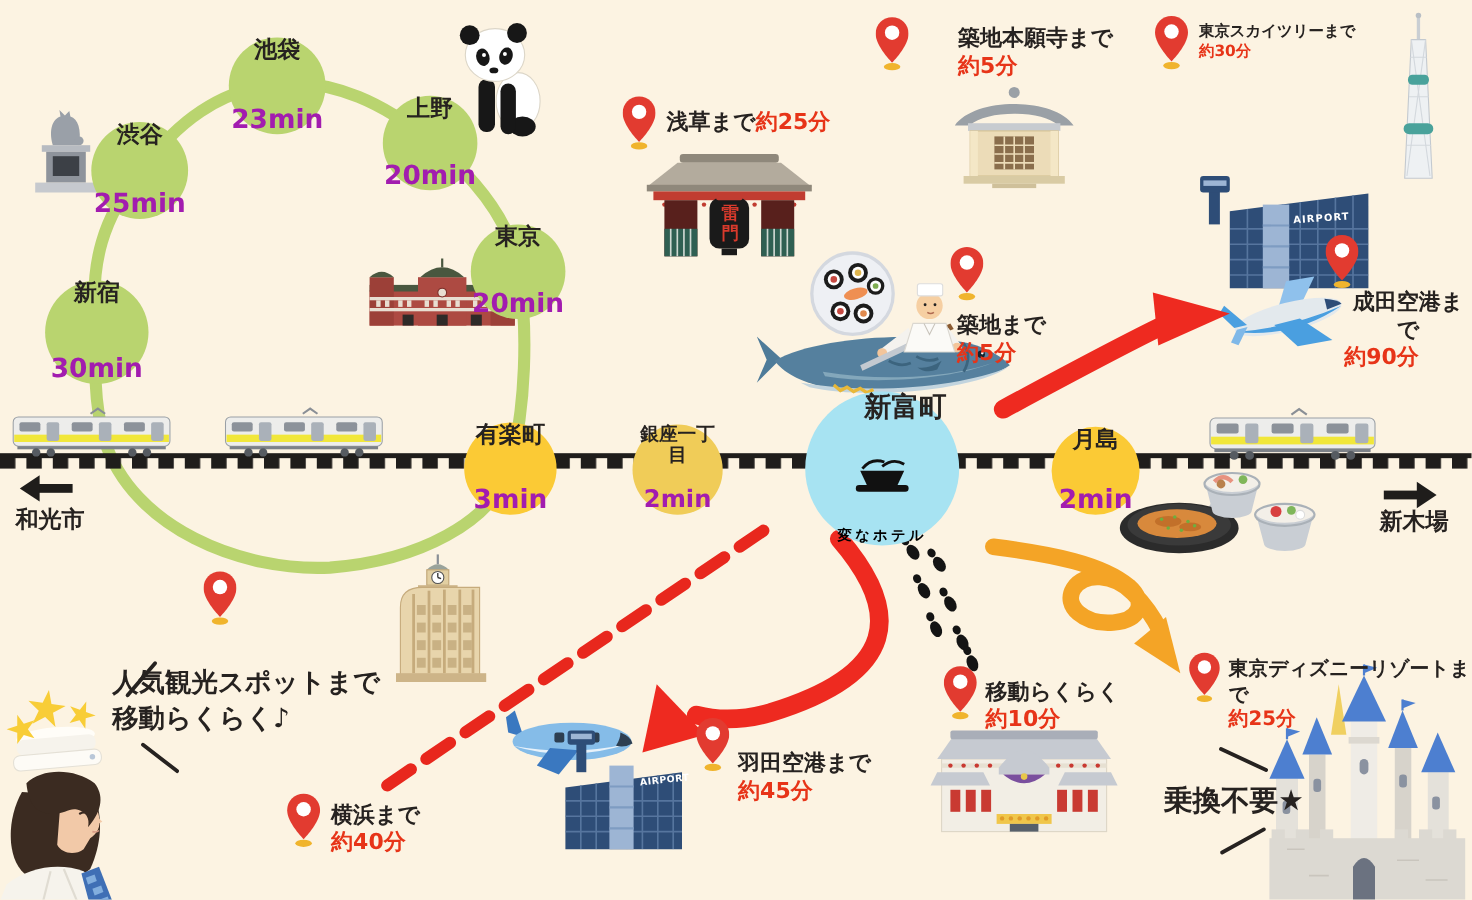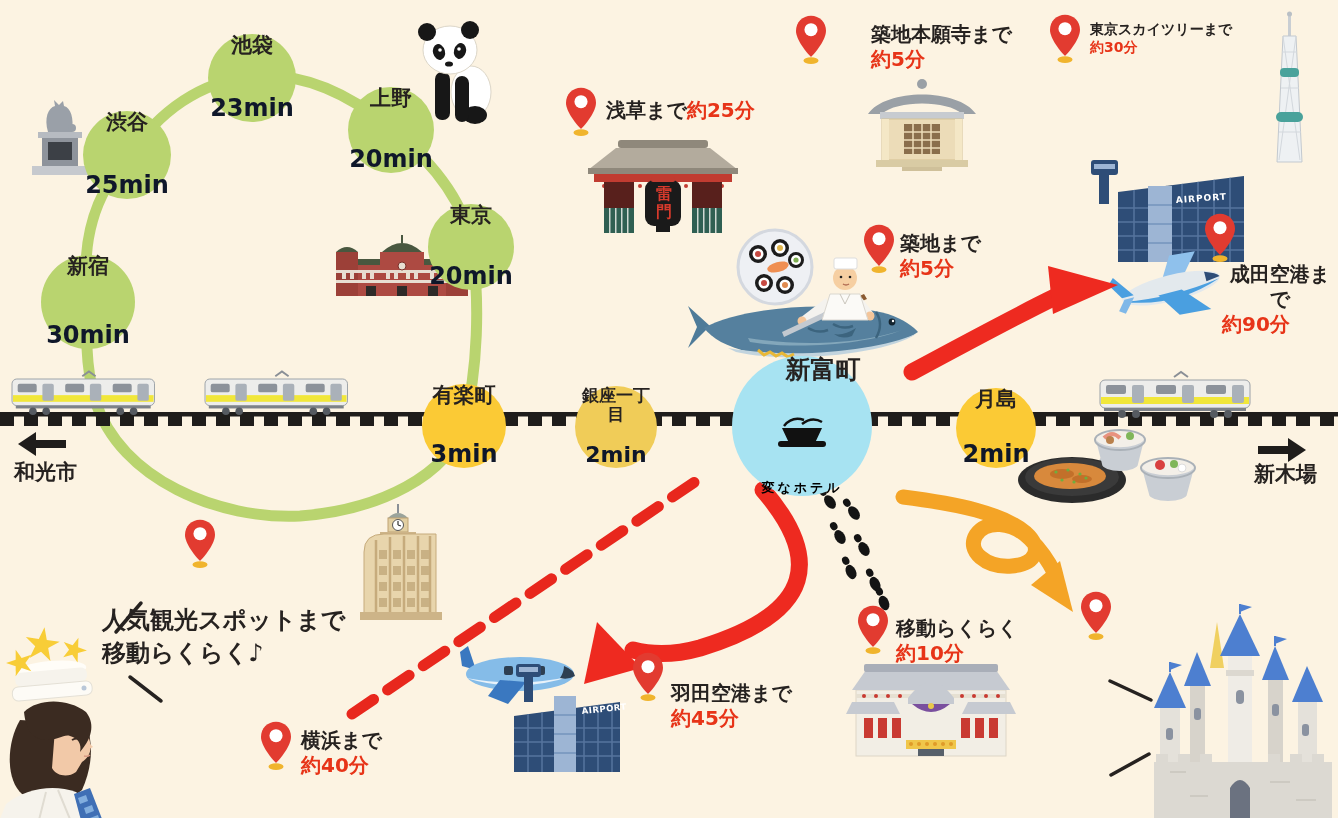--- a/index.html
+++ b/index.html
@@ -2,21 +2,21 @@
 <html><head>
 <meta charset="utf-8">
 <style>
   html,body{margin:0;padding:0;background:#fcf3e2;}
   .stage{position:relative;width:1338px;height:818px;background:#fcf3e2;overflow:hidden;
          font-family:"DejaVu Sans",sans-serif;}
   .artwork{position:absolute;left:0;top:0;z-index:1;}
   .station{position:absolute;border-radius:50%;display:flex;flex-direction:column;align-items:center;
            justify-content:space-between;font-weight:700;line-height:1.12;text-align:center;z-index:2;}
   .station .nm{color:#262220;font-size:21px;}
-  .station .tm{color:#0f172a;font-size:24px;}
+  .station .tm{color:#a21caf;font-size:24px;}
   .g-st{background:#b9d46f;}
   .y-st{background:#fbca35;}
   .gold-st{background:#f0cc58;}
   .hotel-st{background:#a7e3f2;}
   .poi{position:absolute;display:flex;z-index:2;}
   .poi .txt{font-weight:700;color:#262220;font-size:20px;line-height:1.25;}
   .poi .time{display:block;color:#e73418;text-align:left;font-weight:700;}
   .inline-time{display:inline;color:#e73418;font-weight:700;}
   .lbl{position:absolute;font-weight:700;color:#262220;font-size:21px;z-index:2;}
   .promo{position:absolute;left:102px;top:604px;width:256px;text-align:left;font-weight:700;
@@ -627,21 +627,21 @@
 
 <div class="poi" style="left:1050px;top:13px;">
   <svg width="30" height="52" viewBox="0 0 32 52">
         <path d="M16 0 C25 0 32 7 32 16 C32 28 16 44 16 44 C16 44 0 28 0 16 C0 7 7 0 16 0 Z" fill="#e23b30"></path>
         <circle cx="16" cy="15" r="7" fill="#fff"></circle>
         <ellipse cx="16" cy="48" rx="8" ry="3.5" fill="#f0b42d"></ellipse>
       </svg>
   <div class="txt" style="margin:8px 0 0 10px;font-size:14px;"><span>東京スカイツリーまで</span><span class="time">約30分</span></div>
 </div>
 
-<div class="poi" style="left:864px;top:223px;">
+<div class="poi" style="left:864px;top:223px;flex-direction:column;">
   <svg width="30" height="52" viewBox="0 0 32 52">
         <path d="M16 0 C25 0 32 7 32 16 C32 28 16 44 16 44 C16 44 0 28 0 16 C0 7 7 0 16 0 Z" fill="#e23b30"></path>
         <circle cx="16" cy="15" r="7" fill="#fff"></circle>
         <ellipse cx="16" cy="48" rx="8" ry="3.5" fill="#f0b42d"></ellipse>
       </svg>
   <div class="txt" style="margin:8px 0 0 6px;"><span>築地まで</span><span class="time">約5分</span></div>
 </div>
 
 <div class="poi" style="left:1205px;top:212px;">
   <svg width="30" height="52" viewBox="0 0 32 52">
@@ -688,21 +688,23 @@
       </svg>
   <div class="txt" style="margin:12px 0 0 8px;"><span>移動らくらく</span><span class="time">約10分</span></div>
 </div>
 
 <div class="poi" style="left:1081px;top:590px;">
   <svg width="30" height="52" viewBox="0 0 32 52">
         <path d="M16 0 C25 0 32 7 32 16 C32 28 16 44 16 44 C16 44 0 28 0 16 C0 7 7 0 16 0 Z" fill="#e23b30"></path>
         <circle cx="16" cy="15" r="7" fill="#fff"></circle>
         <ellipse cx="16" cy="48" rx="8" ry="3.5" fill="#f0b42d"></ellipse>
       </svg>
+  <div class="txt" style="margin:8px 0 0 8px;font-size:18px;"><span>東京ディズニーリゾートまで</span><span class="time">約25分</span></div>
 </div>
 
 <div class="promo">
   <div>人気観光スポットまで</div>
   <div>移動らくらく♪</div>
 </div>
+<div class="no-transfer">乗換不要★</div>
 <div class="lantern-txt">雷門</div>
 
 </div>
 
 </body></html>

